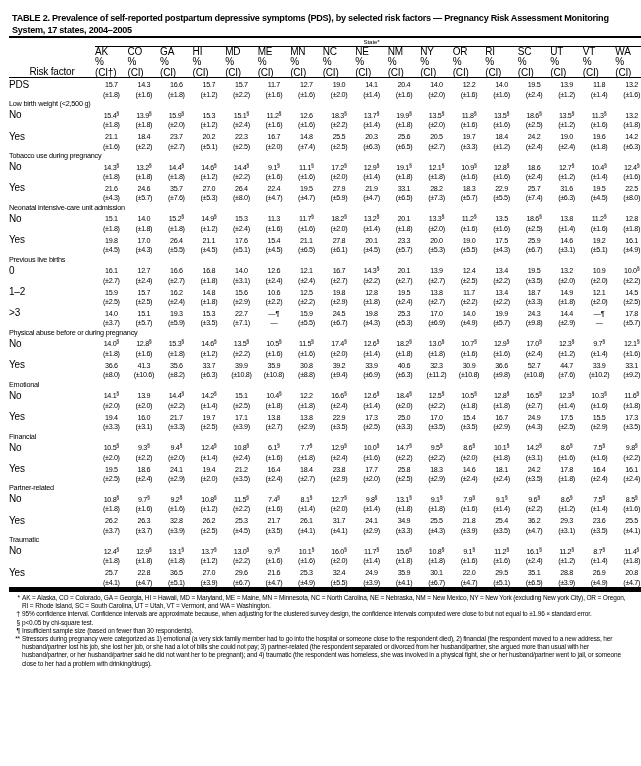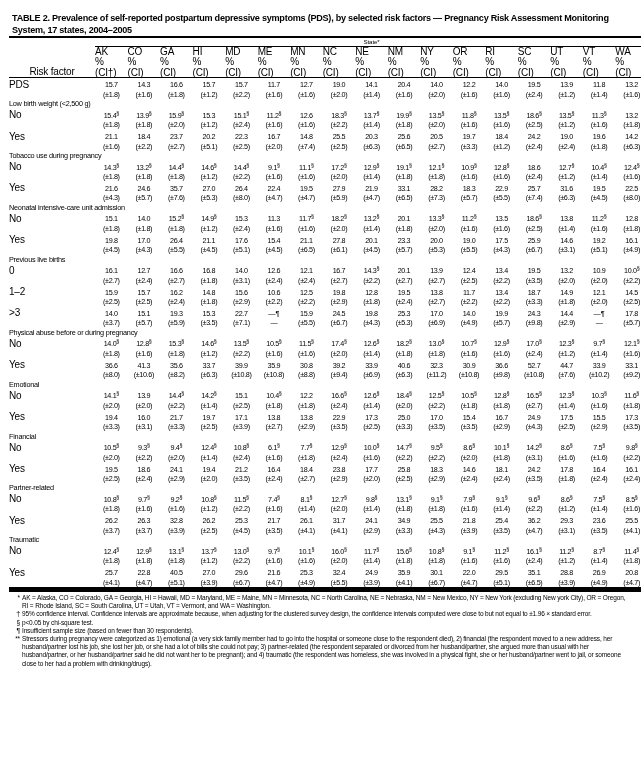--- a/index.html
+++ b/index.html
@@ -1015,21 +1015,21 @@
           <td class="ci">(±1.6)</td>
           <td class="ci">(±2.4)</td>
           <td class="ci">(±1.2)</td>
           <td class="ci">(±1.4)</td>
           <td class="ci">(±1.8)</td>
         </tr>
         <tr class="valrow">
           <td class="rlabel">Yes</td>
           <td class="val">25.7</td>
           <td class="val">22.8</td>
-          <td class="val">40.5</td>
+          <td class="val">36.5</td>
           <td class="val">27.0</td>
           <td class="val">29.6</td>
           <td class="val">21.6</td>
           <td class="val">25.3</td>
           <td class="val">32.4</td>
           <td class="val">24.9</td>
           <td class="val">35.9</td>
           <td class="val">30.1</td>
           <td class="val">22.0</td>
           <td class="val">29.5</td>

